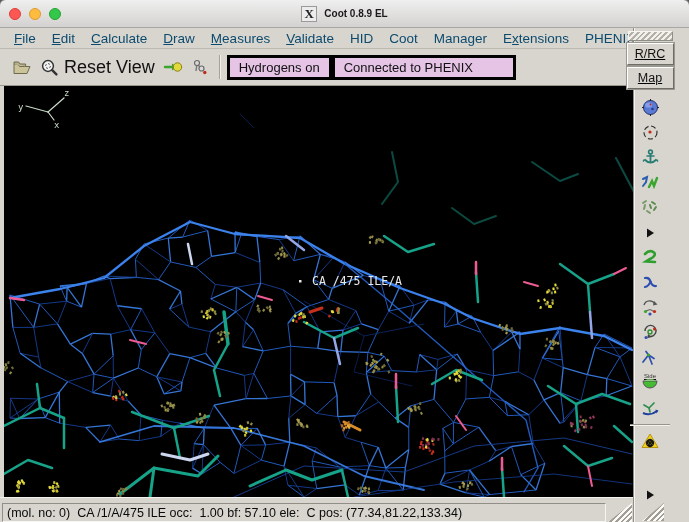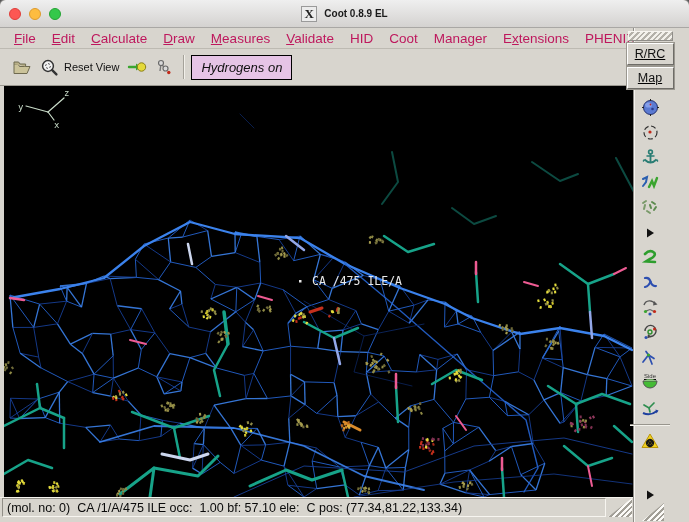--- a/index.html
+++ b/index.html
@@ -23,39 +23,39 @@
 
   
   .bodyrow { display:flex; height:494px; }
   .leftcol { width:634px; display:flex; flex-direction:column; }
   .panel   { width:31px; background:#d8d5ce; border-left:1px solid #f5f3ef; box-shadow:-1px 0 0 #8f8d88;
              display:flex; flex-direction:column; align-items:center; position:relative;text-decoration:underline; }
 
   
   .menubar { height:21px; display:flex; align-items:center; padding-left:6px; background:#d8d5ce;
              border-bottom:1px solid #bdbab2; }
-  .menu-item { font-size:13.5px; color:#be185d; padding:0 8px; cursor:default; white-space:nowrap; }
+  .menu-item { font-size:13.5px; color:#0c4a6e; padding:0 8px; cursor:default; white-space:nowrap; }
   .menu-item u { text-decoration:underline; }
 
   
   .toolbar { height:37px; display:flex; align-items:center; padding-left:8px; background:#d8d5ce;
              border-bottom:1px solid #9a978f; }
   .tbtn { display:flex; align-items:center; gap:5px; padding:2px 4px; }
-  .tlabel { font-size:11px; color:#111; white-space:nowrap; }
+  .tlabel { font-size:18px; color:#111; white-space:nowrap; }
   .tsep { width:1px; height:24px; background:#a5a29a; box-shadow:1px 0 0 #f2f0ea; margin:0 7px; }
-  .pinkbtn { background:#e6c4e6; border:1px solid #000000; font-size:13px; color:#111;
-             height:25px; display:flex; align-items:center; padding:0 9px; white-space:nowrap;font-style:italic; }
+  .pinkbtn { background:#e6c4e6; border:3px solid #000000; font-size:13px; color:#111;
+             height:25px; display:flex; align-items:center; padding:0 9px; white-space:nowrap; }
   .pinkbtn.wide { padding-right:40px; }
 
   
   .canvas { height:411px; background:#d8d5ce; padding-left:4px; position:relative; }
   .canvas svg { display:block; background:#000; }
 
   
-  .statusbar { height:25px; background:#d8d5ce; display:flex; align-items:flex-start; position:relative;
+  .statusbar { height:25px; background:#d8d5ce; display:flex; align-items:flex-end; position:relative;
                border-top:1px solid #f4f2ec; }
   .statusinner { flex:1; height:19px; margin:0 2px; border:1px solid; border-color:#918e87 #f7f5f0 #f7f5f0 #918e87;
                  display:flex; align-items:center; padding-left:4px; overflow:hidden; }
   .status-text { font-size:12.5px; color:#0a0a0a; white-space:pre; }
   .grip { width:24px; height:19px; margin-right:2px;
           background:repeating-linear-gradient(135deg,#fbfaf7 0 2px,#a19e96 2px 4px);
           clip-path:polygon(100% 0,100% 100%,0 100%); }
 
   
   .handle { width:45px; height:10px; margin-top:3px; border:1px solid #f7f5f0; border-right-color:#8f8d88; border-bottom-color:#8f8d88;
@@ -133,20 +133,21 @@
           <svg width="17" height="18" viewBox="0 0 17 18">
             <line x1="6" y1="6" x2="10" y2="10" stroke="#777" stroke-width="1.4"></line>
             <line x1="6" y1="6" x2="5" y2="13" stroke="#777" stroke-width="1.4"></line>
             <circle cx="6" cy="5" r="2.5" fill="#d9d9d9" stroke="#6a6a6a" stroke-width="1.2"></circle>
             <circle cx="10.5" cy="10.5" r="2.5" fill="#d9d9d9" stroke="#6a6a6a" stroke-width="1.2"></circle>
             <circle cx="13.8" cy="14.5" r="1.7" fill="#c22a1a"></circle>
           </svg>
         </span>
         <span class="tsep"></span>
         <span class="pinkbtn">Hydrogens on</span>
+        <span class="pinkbtn wide">Connected to PHENIX</span>
       </div>
 
       <div class="canvas">
         <svg id="scene" width="630" height="411" viewBox="0 0 630 411">
             <line x1="8.84845163160935" y1="241.42614286392927" x2="29.685720241628587" y2="241.3916905298829" stroke="#173f96" stroke-width="1" opacity="0.9"></line>
             <line x1="8.84845163160935" y1="241.42614286392927" x2="16.197455448564142" y2="267.33954030275345" stroke="#2563cf" stroke-width="1" opacity="0.9"></line>
             <line x1="8.84845163160935" y1="241.42614286392927" x2="6" y2="209" stroke="#3b82ec" stroke-width="1.3" opacity="0.9"></line>
             <line x1="16.197455448564142" y1="267.33954030275345" x2="34.679380462970585" y2="271.1055350191891" stroke="#173f96" stroke-width="1" opacity="0.9"></line>
             <line x1="16.197455448564142" y1="267.33954030275345" x2="37.015708370134234" y2="281.92491805925965" stroke="#3b82ec" stroke-width="1.3" opacity="0.9"></line>
             <line x1="6.478189840912819" y1="312.2644164785743" x2="6" y2="332" stroke="#173f96" stroke-width="1" opacity="0.9"></line>

